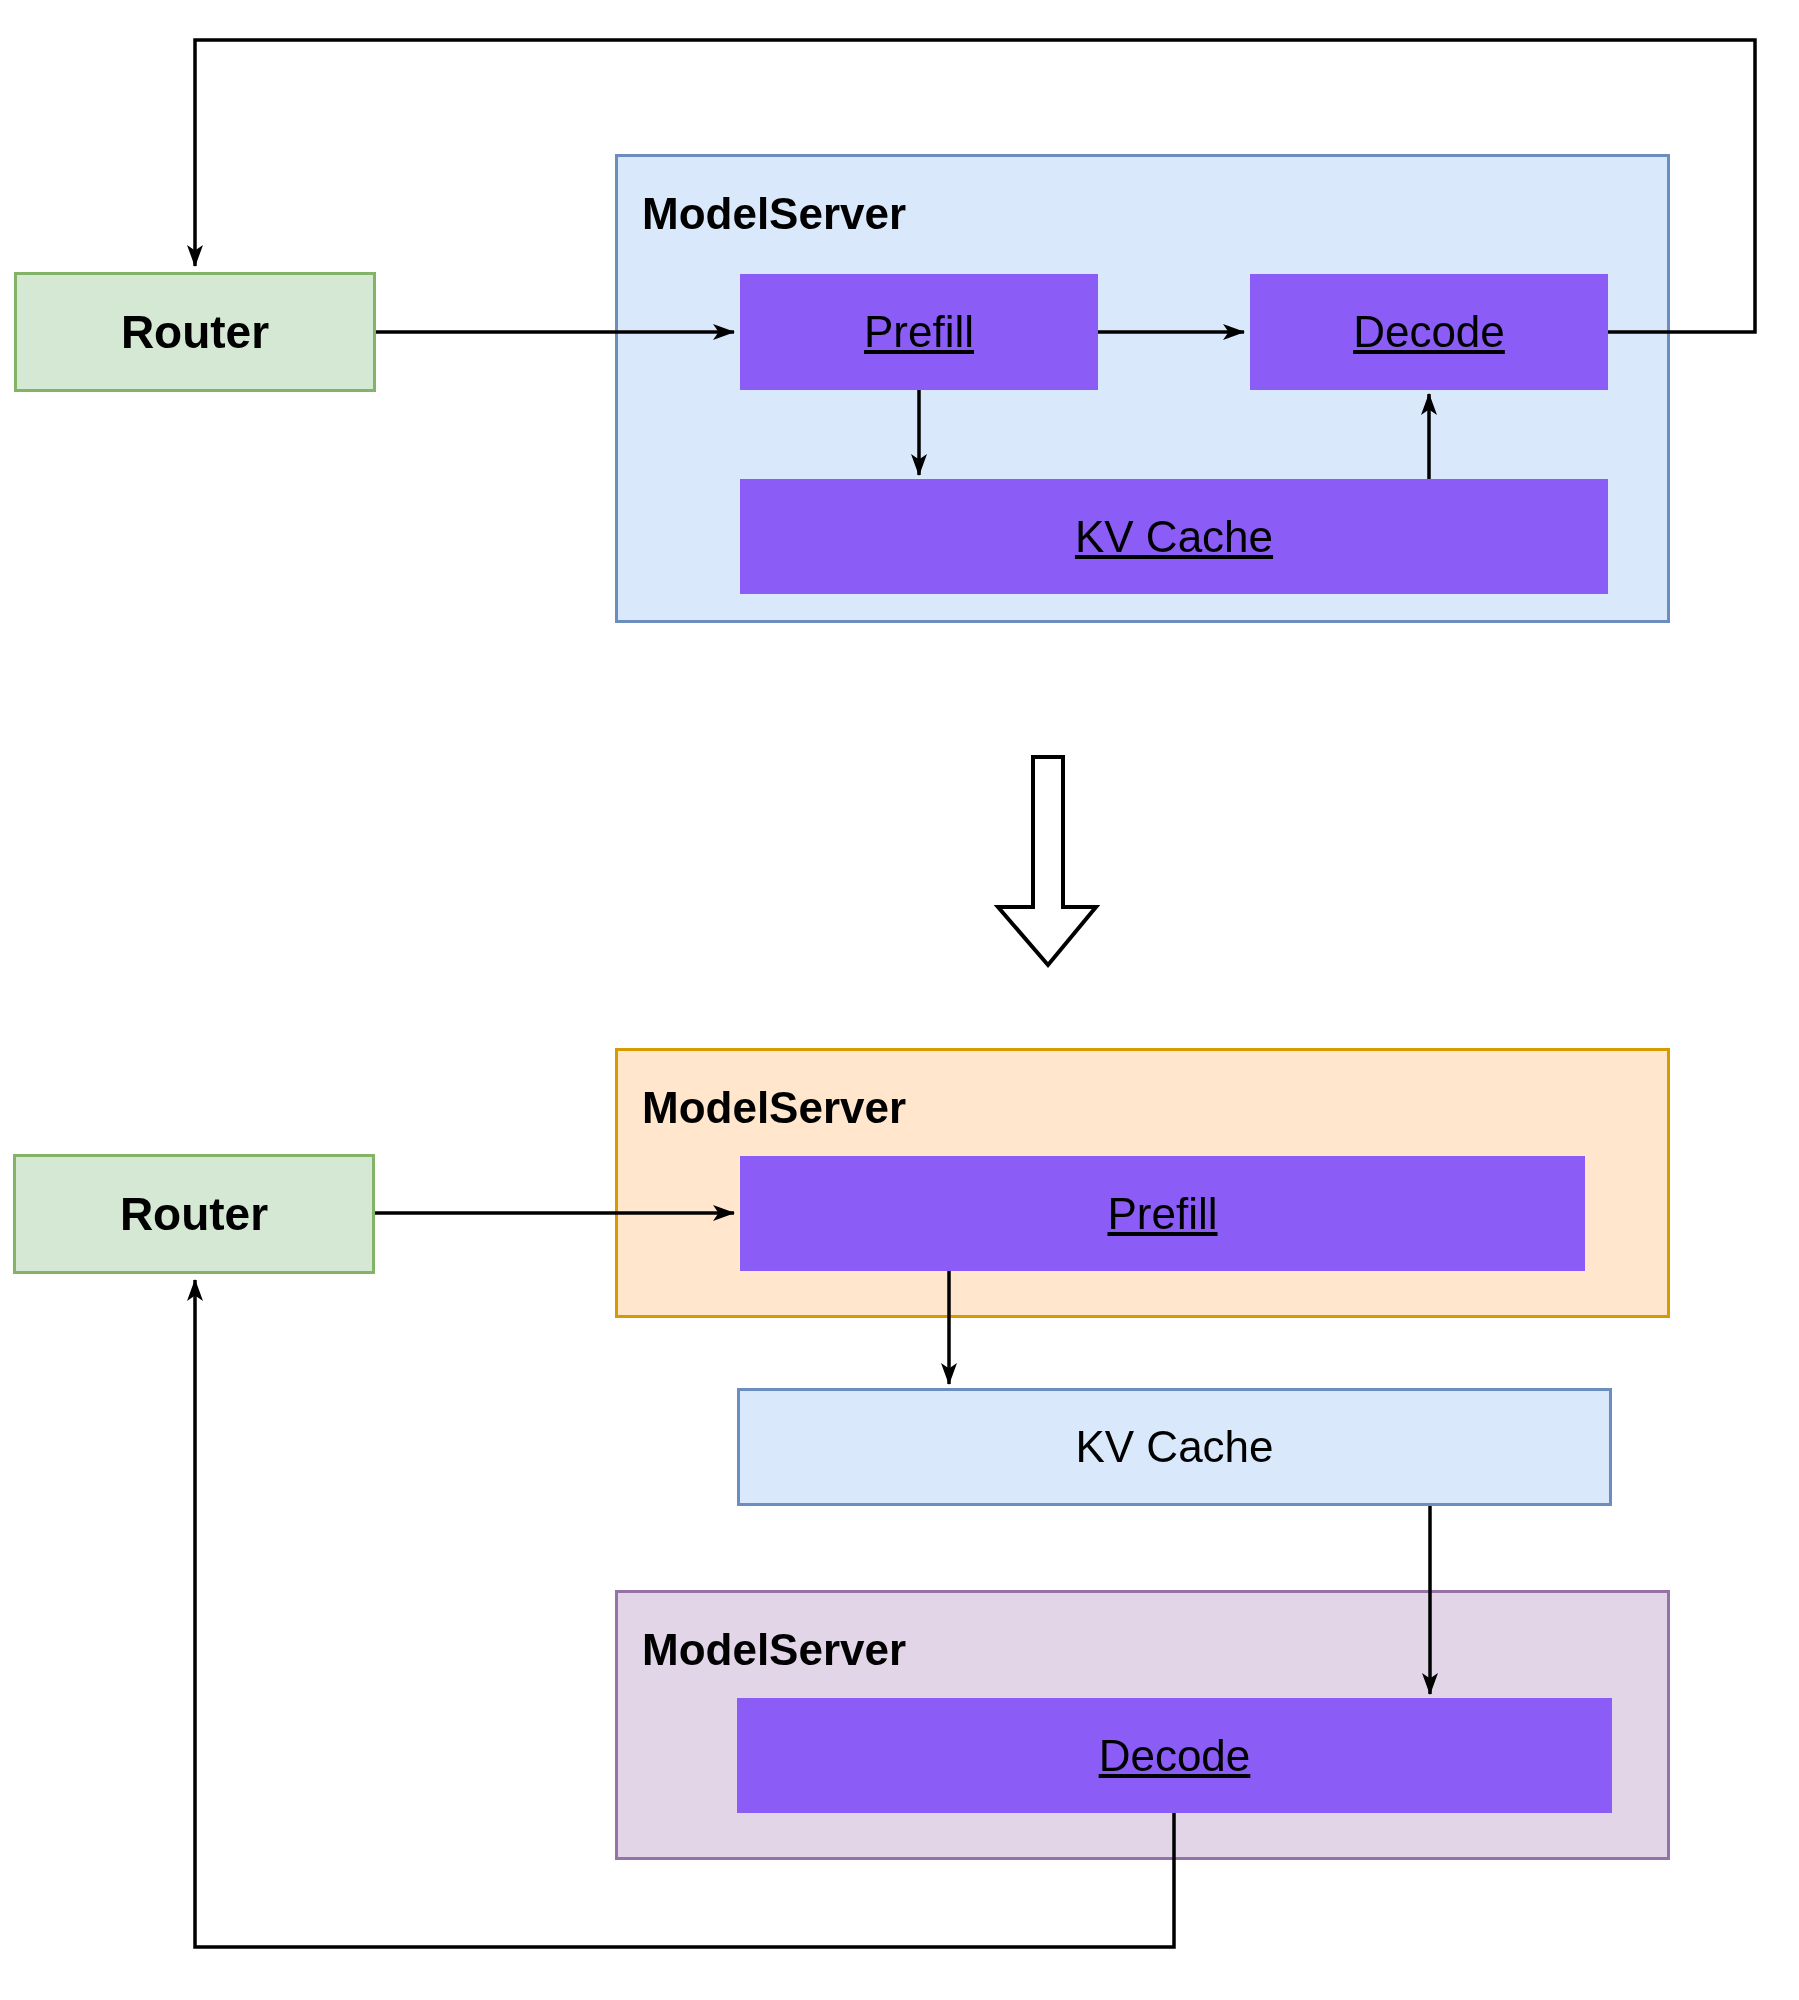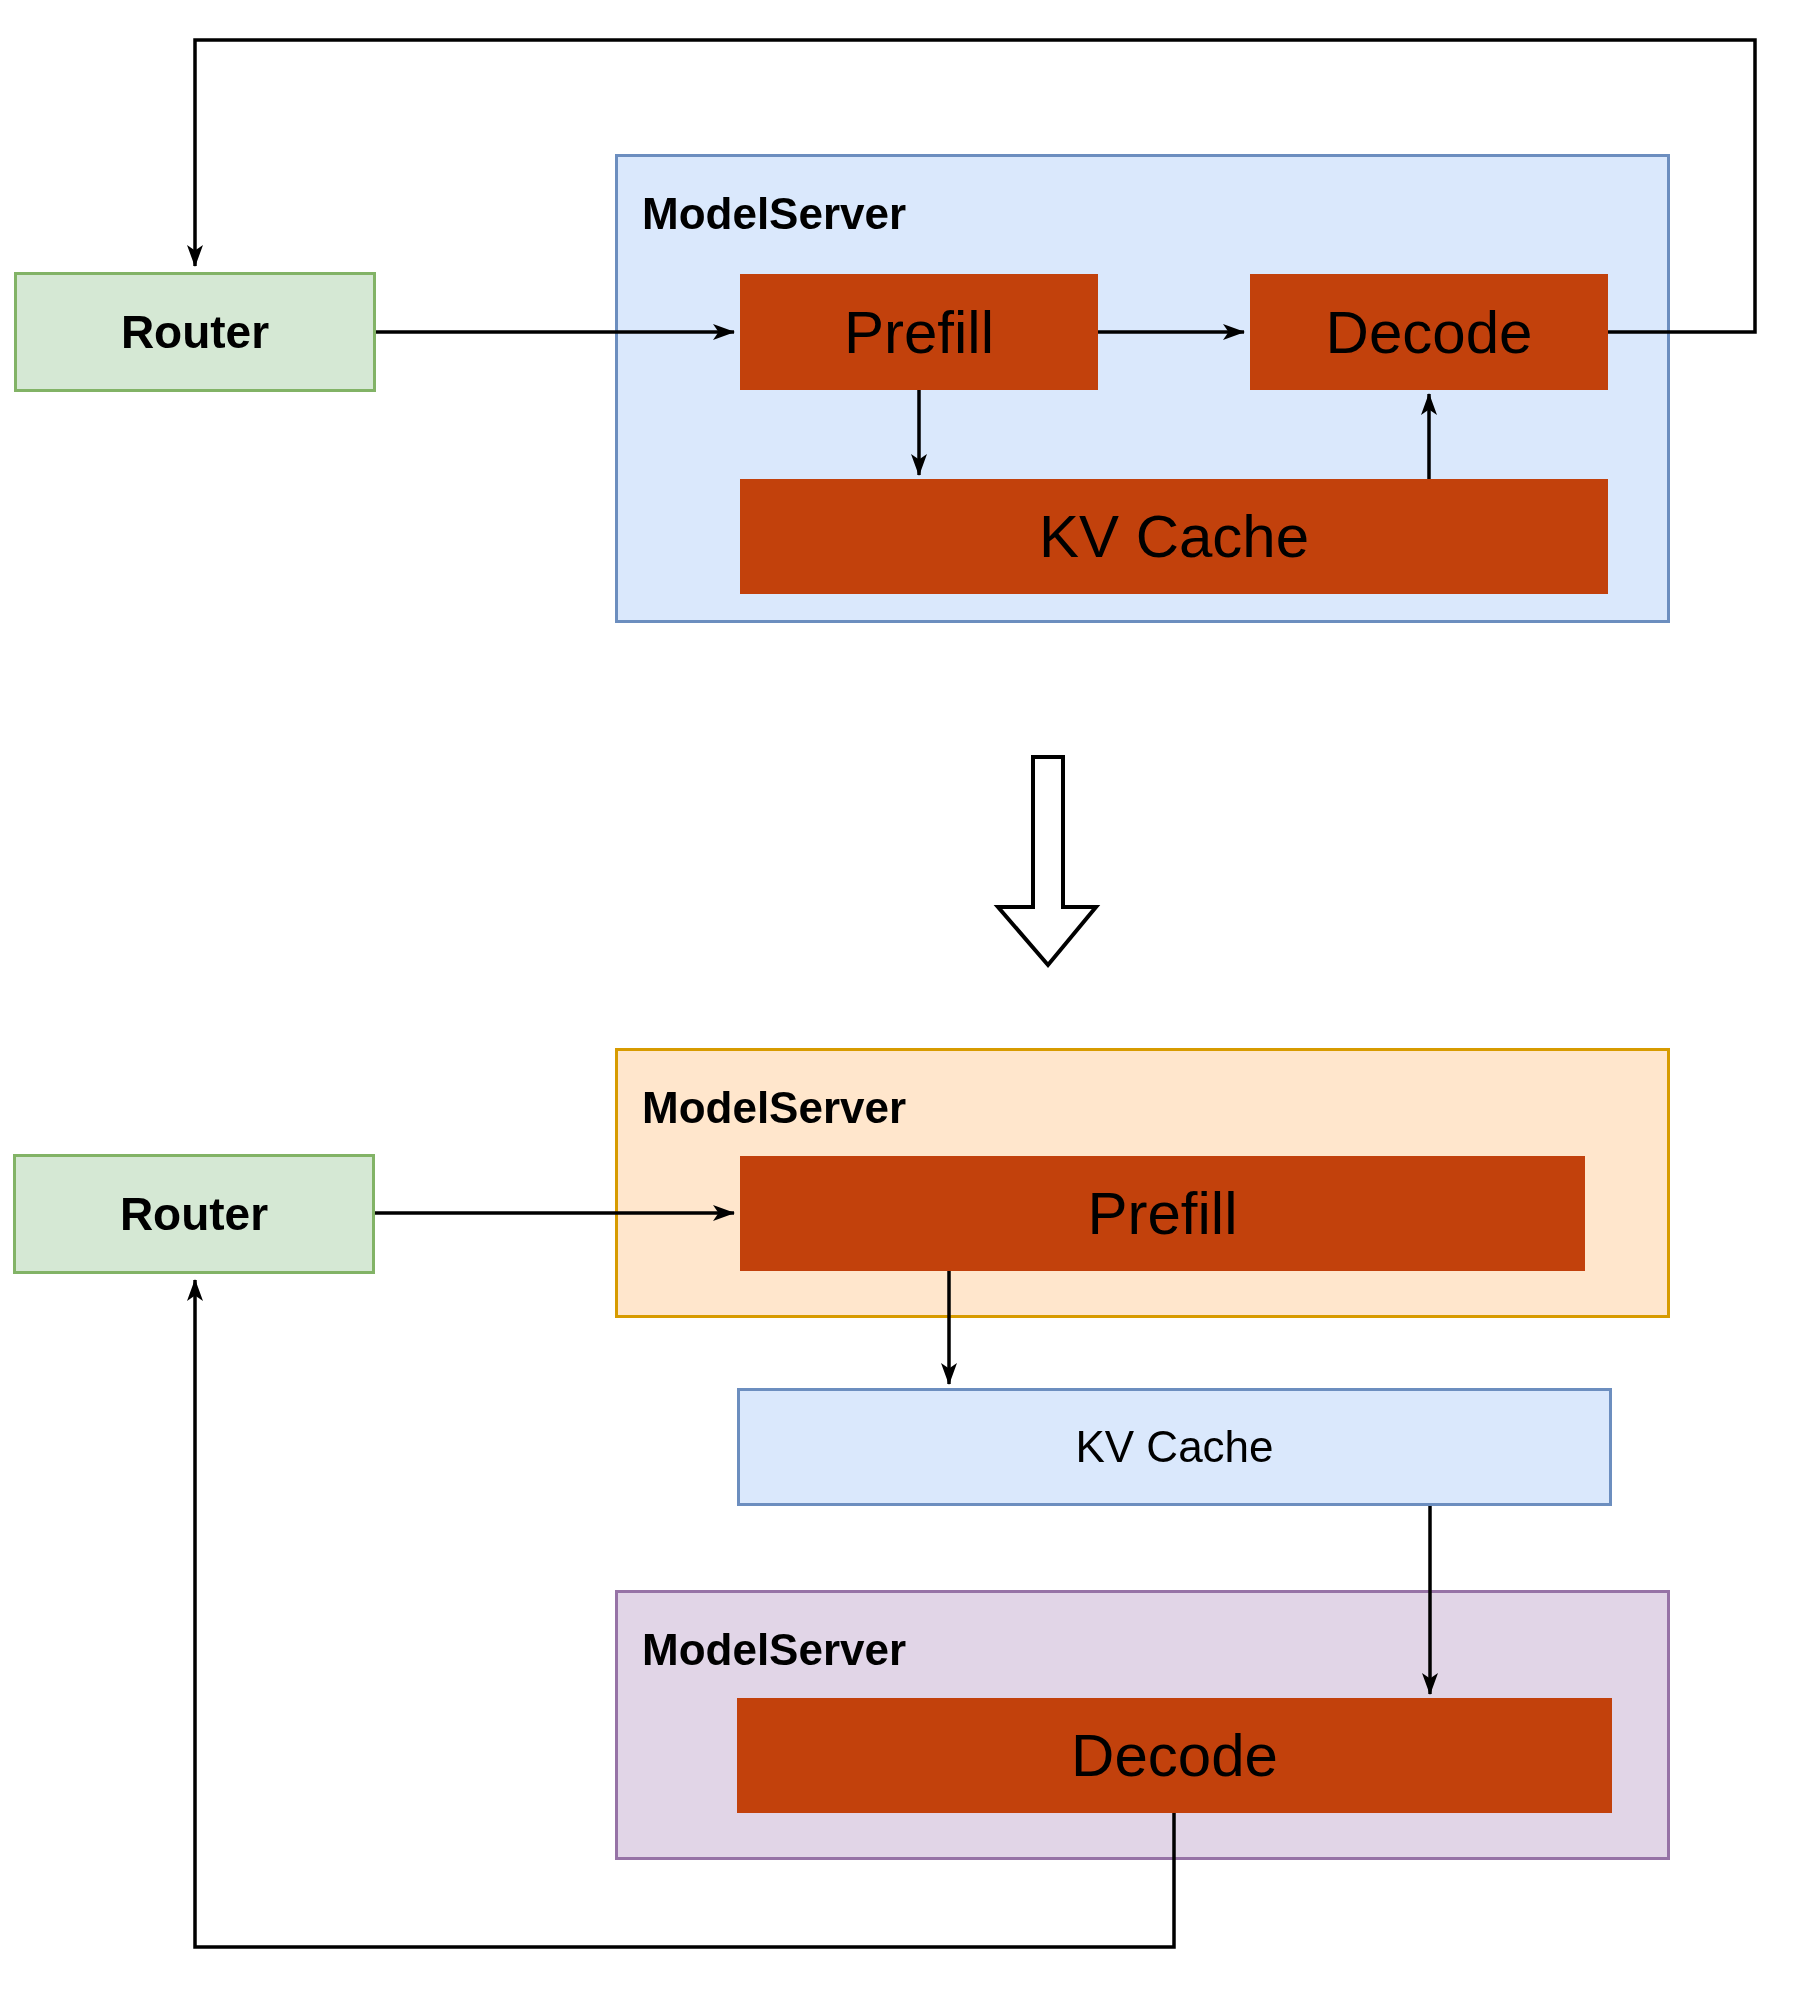--- a/index.html
+++ b/index.html
@@ -37,23 +37,24 @@
     display: flex;
     align-items: center;
     justify-content: center;
     text-align: center;
   }
   .group {
     z-index: 1;
   }
   .node {
     z-index: 2;
-    background: #c2410c;
-    font-size: 60px;
+    background: #8b5cf6;
+    font-size: 44px;
     font-weight: 400;
+    text-decoration: underline;
   }
   .group-label {
     position: absolute;
     left: 24px;
     top: 20px;
     font-size: 44px;
     font-weight: 700;
     white-space: nowrap;
     margin-top: 12px;
   }

